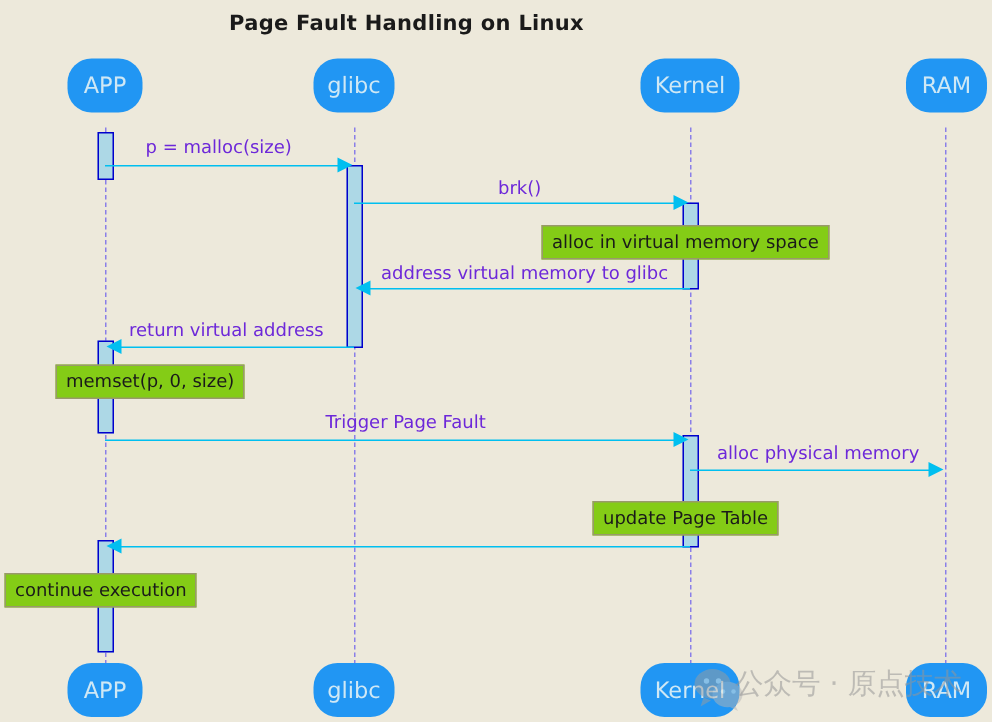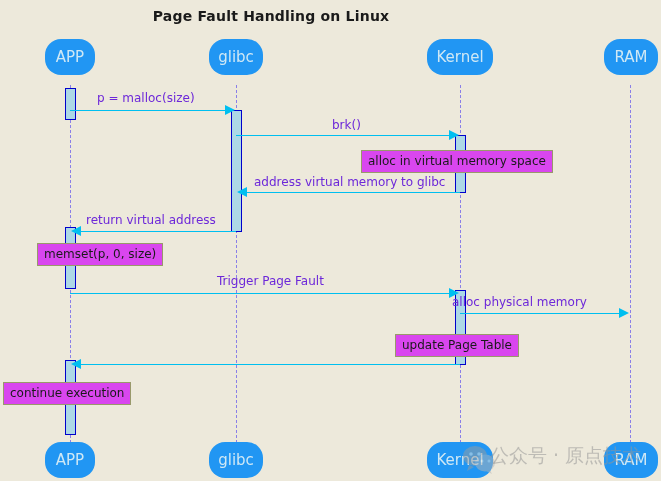--- a/index.html
+++ b/index.html
@@ -77,21 +77,21 @@
   }
   .msg-label {
     position: absolute;
     font-size: 12px;
     color: #6d28d9;
     white-space: nowrap;
     font-family: "DejaVu Sans", sans-serif;
   }
   .note {
     position: absolute;
-    background: #d946ef;
+    background: #84cc16;
     border: 1px solid #99996B;
     font-size: 12px;
     color: #1A1A1A;
     padding: 3px 6px 4px 6px;
     white-space: nowrap;
     font-family: "DejaVu Sans", sans-serif;
     box-sizing: border-box;
     line-height: 14px;
   }
   .watermark {
@@ -153,21 +153,21 @@
   <div class="msg-line" style="left:76px; top:231px; width:160px;"></div>
   <div class="arrowhead left" style="left:71px; top:226px;"></div>
   <div class="msg-label" style="left:86px; top:213px;">return virtual address</div>
 
   <div class="msg-line" style="left:70px; top:293px; width:384px;"></div>
   <div class="arrowhead right" style="left:449px; top:288px;"></div>
   <div class="msg-label" style="left:217px; top:274px;">Trigger Page Fault</div>
 
   <div class="msg-line" style="left:460px; top:313px; width:164px;"></div>
   <div class="arrowhead right" style="left:619px; top:308px;"></div>
-  <div class="msg-label" style="left:452px; top:295px;">alloc physical memory</div>
+  <div class="msg-label" style="left:478px; top:295px;">alloc physical memory</div>
 
   <div class="msg-line" style="left:76px; top:364px; width:384px;"></div>
   <div class="arrowhead left" style="left:71px; top:359px;"></div>
 
   <div class="note" style="left:361px; top:150px;">alloc in virtual memory space</div>
   <div class="note" style="left:3px; top:243px;margin-left:34px;">memset(p, 0, size)</div>
   <div class="note" style="left:3px; top:382px;">continue execution</div>
   <div class="note" style="left:395px; top:334px;">update Page Table</div>
 
   <svg class="wechat-icon" style="left:462px; top:444px;" width="34" height="30" viewBox="0 0 34 30">

